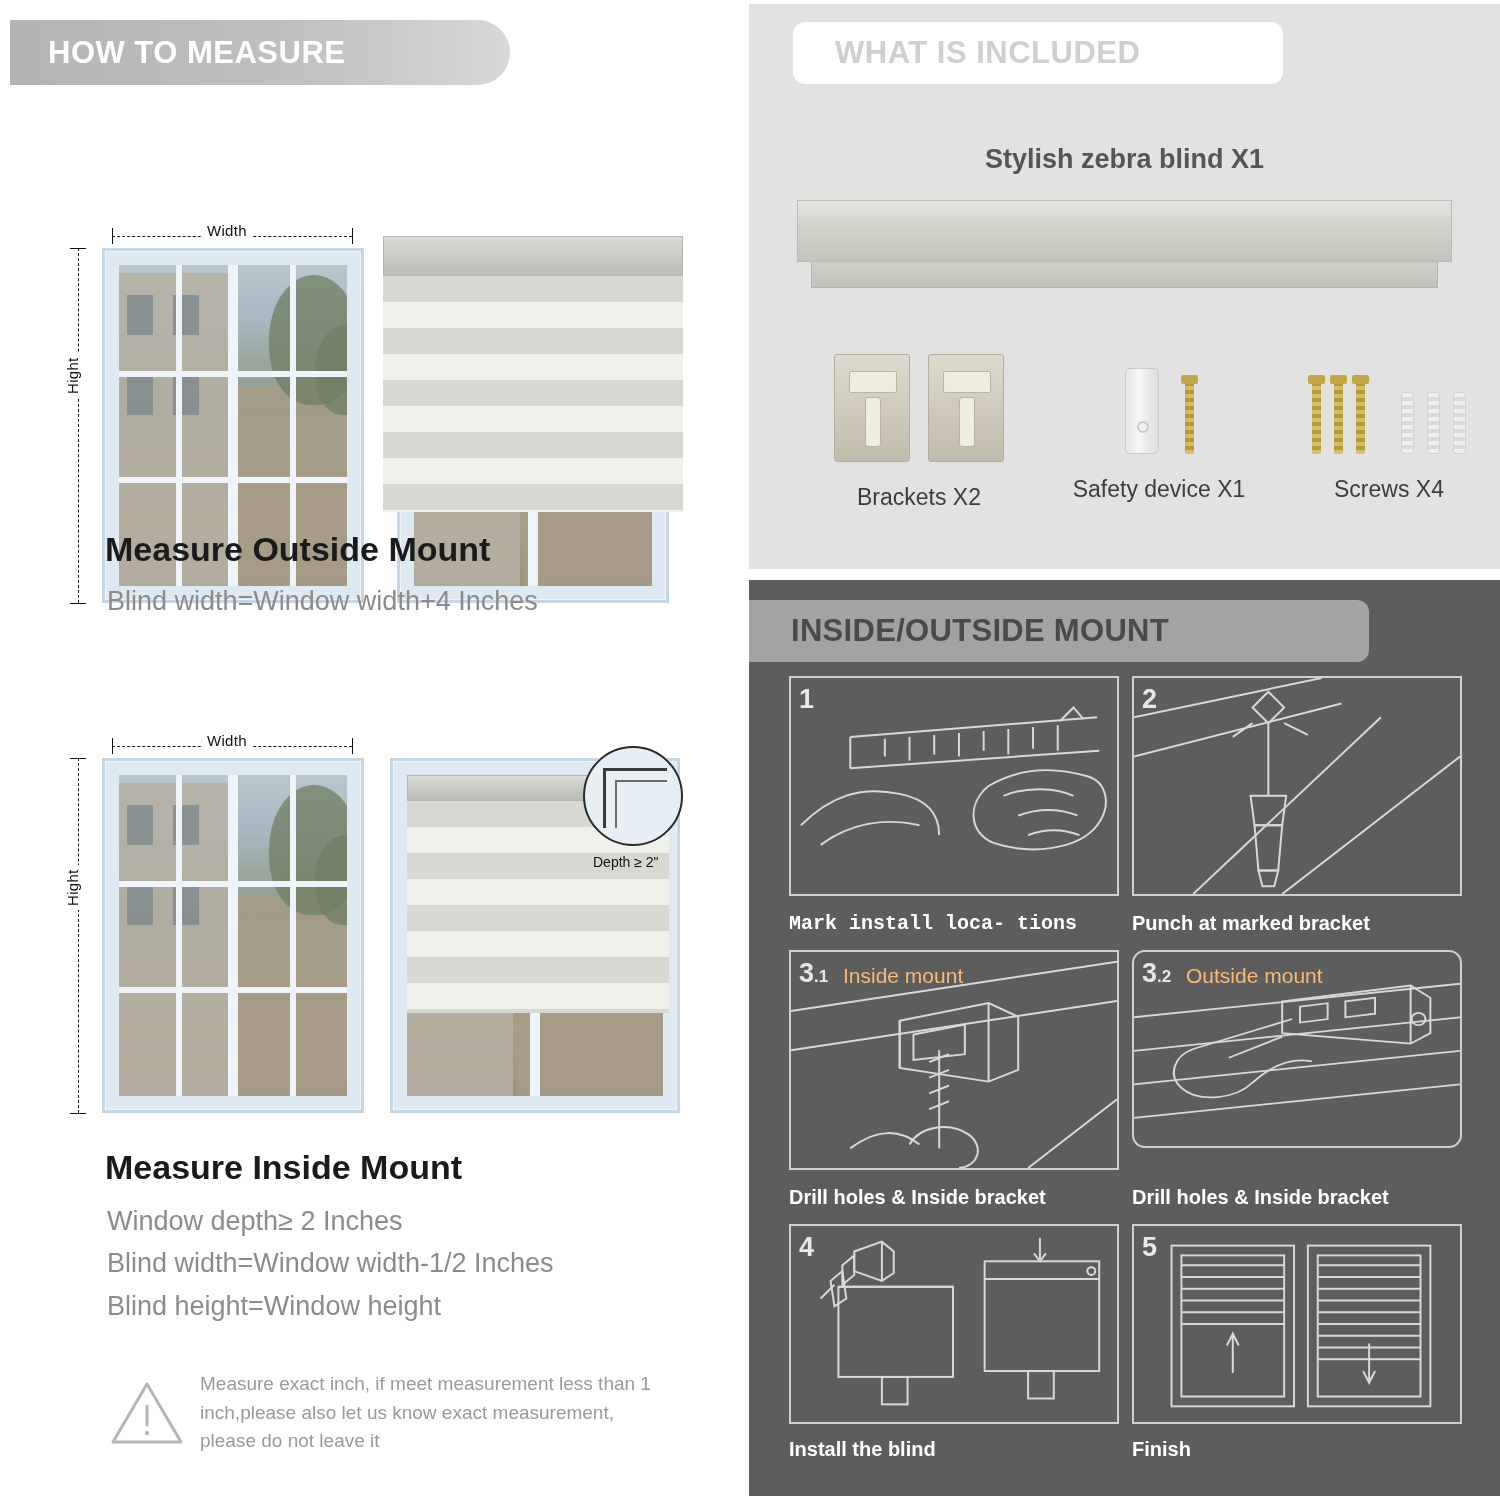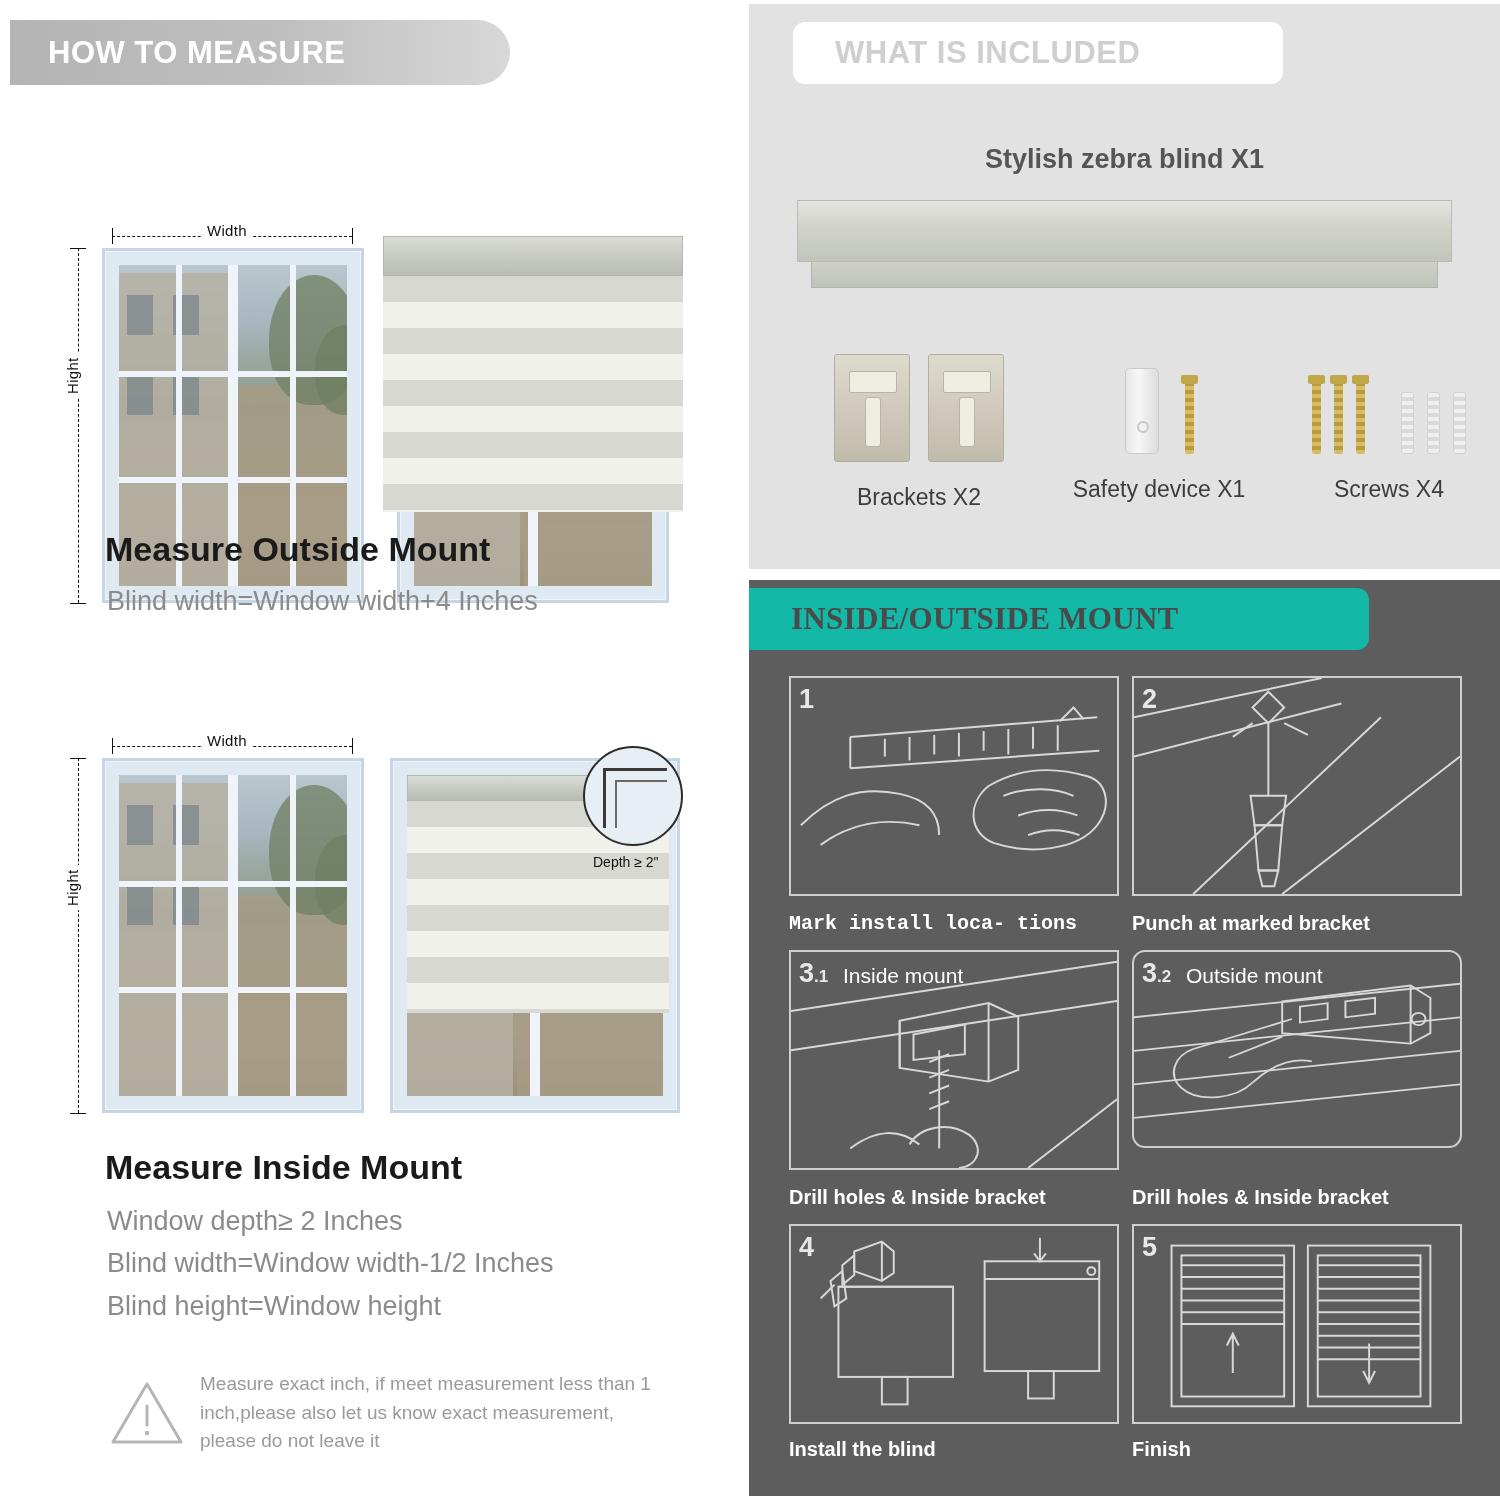--- a/index.html
+++ b/index.html
@@ -154,38 +154,38 @@
     background: repeating-linear-gradient(180deg,#efefef 0px,#efefef 4px,#dadada 4px,#dadada 8px);
     border:1px solid #d2d2d2; border-radius:3px;
   }
 
   
   .mount-panel {
     position:absolute; left:4px; top:580px; width:751px; height:916px;
     background:#5d5d5d;
   }
   .badge-mount {
-    position:absolute; left:0px; top:8px; width:620px; height:62px;
-    background:#14b8a6; border-radius:0 12px 12px 0;
+    position:absolute; left:0px; top:20px; width:620px; height:62px;
+    background:#a3a3a3; border-radius:0 12px 12px 0;
     display:flex; align-items:center; padding-left:42px;
-    color:#4a4a4a; font-size:31px; font-weight:bold; letter-spacing:.3px;font-family:Liberation Serif, serif;
+    color:#4a4a4a; font-size:31px; font-weight:bold; letter-spacing:.3px;
   }
   .step {
     position:absolute; background:#5d5d5d;
   }
   .step-img {
     position:absolute; left:0; top:0; width:100%;
     border:2px solid #cfcfcf; background:#5d5d5d;
   }
   .step-num {
     position:absolute; left:8px; top:6px; font-size:27px; color:#e8e8e8; font-weight:bold;
   }
   .step-num small { font-size:17px; }
   .step-inline {
-    position:absolute; left:52px; top:12px; font-size:21px; color:#ffffff;
+    position:absolute; left:52px; top:12px; font-size:21px; color:#fdba74;
   }
   .step-caption {
     position:absolute; left:0; font-size:20px; color:#ffffff; font-weight:bold;
   }
   svg.line-art { position:absolute; left:0; top:0; width:100%; height:100%; }
   svg.line-art * { stroke:#d8d8d8; fill:none; stroke-width:2; }
 </style>
 </head>
 <body>
 

